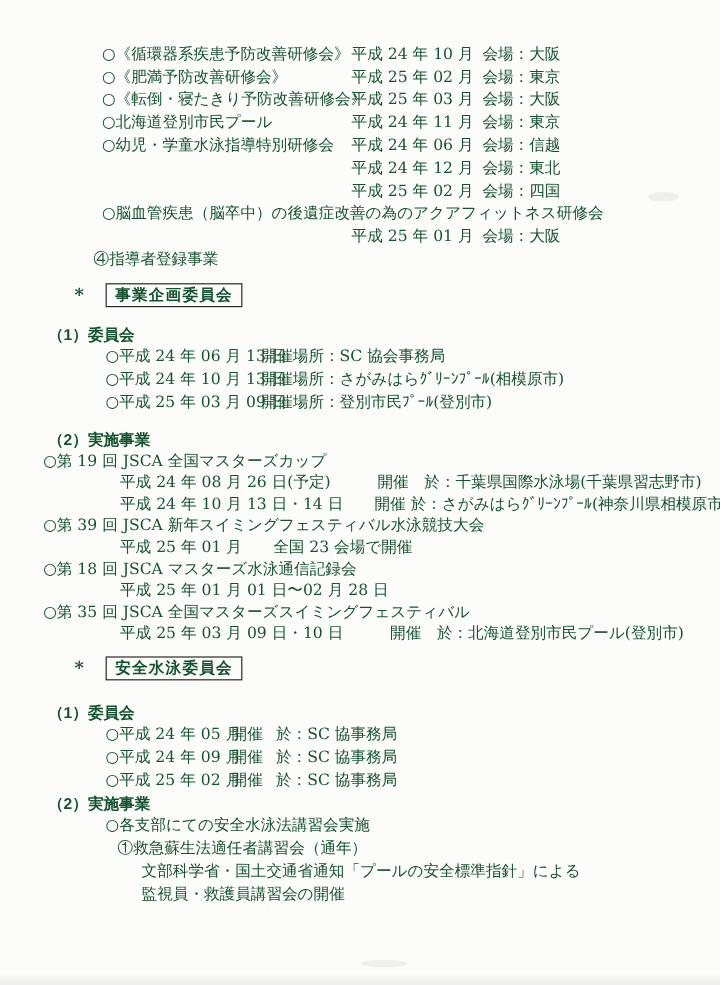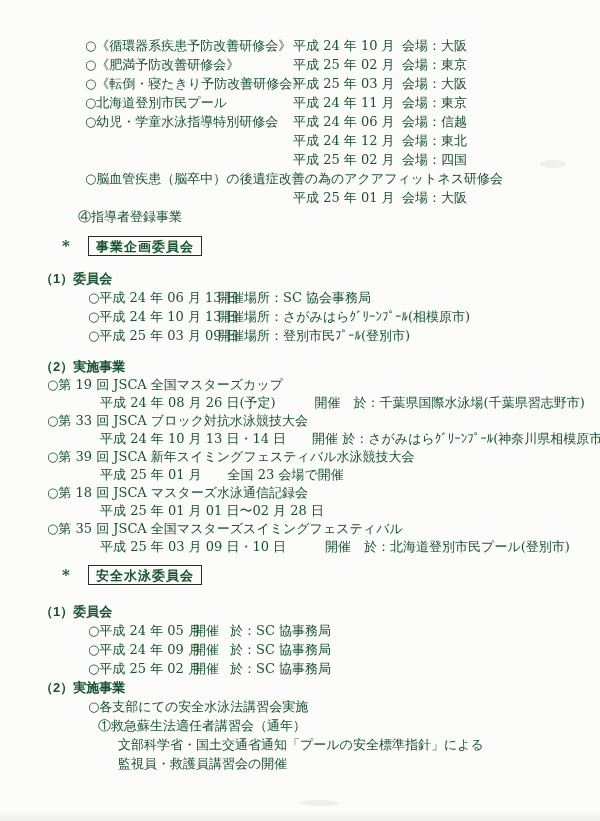--- a/index.html
+++ b/index.html
@@ -59,21 +59,21 @@
 
   
   .committee-row { display:flex; margin-left:88px; }
   .c-date { width:130px; }
 
   .safety-row { display:flex; margin-left:88px; }
   .s-date { width:105px; }
   .s-held { width:37px; }
 
   
-  .event-title  { margin-left:47px; }
+  .event-title  { margin-left:36px; }
   .event-detail { margin-left:100px; }
 
   
   .sp-0 { margin-left:88px; }
   .sp-1 { margin-left:98px; }
   .sp-2 { margin-left:118px; }
   .sp-3 { margin-left:118px; }
 
   .smudge { position:absolute; background:rgba(150,150,145,0.12); border-radius:50%; pointer-events:none; }
 </style>
@@ -146,21 +146,20 @@
       <span class="c-date">○平成 25 年 03 月 09 日</span>
       <span>開催場所：登別市民ﾌﾟｰﾙ(登別市)</span>
     </div>
   </div>
 
   <div class="sub-heading line" id="sub1-2">（2）実施事業</div>
 
   <div>
     <div class="event-title eline">○第 19 回 JSCA 全国マスターズカップ</div>
     <div class="event-detail eline">平成 24 年 08 月 26 日(予定)　　　開催　於：千葉県国際水泳場(千葉県習志野市)</div>
-    <div class="event-title eline">○第 33 回 JSCA ブロック対抗水泳競技大会</div>
     <div class="event-detail eline">平成 24 年 10 月 13 日・14 日　　開催 於：さがみはらｸﾞﾘｰﾝﾌﾟｰﾙ(神奈川県相模原市)</div>
     <div class="event-title eline">○第 39 回 JSCA 新年スイミングフェスティバル水泳競技大会</div>
     <div class="event-detail eline">平成 25 年 01 月　　全国 23 会場で開催</div>
     <div class="event-title eline">○第 18 回 JSCA マスターズ水泳通信記録会</div>
     <div class="event-detail eline">平成 25 年 01 月 01 日〜02 月 28 日</div>
     <div class="event-title eline">○第 35 回 JSCA 全国マスターズスイミングフェスティバル</div>
     <div class="event-detail eline">平成 25 年 03 月 09 日・10 日　　　開催　於：北海道登別市民プール(登別市)</div>
   </div>
 
   <div class="sec-header" id="sec2">

